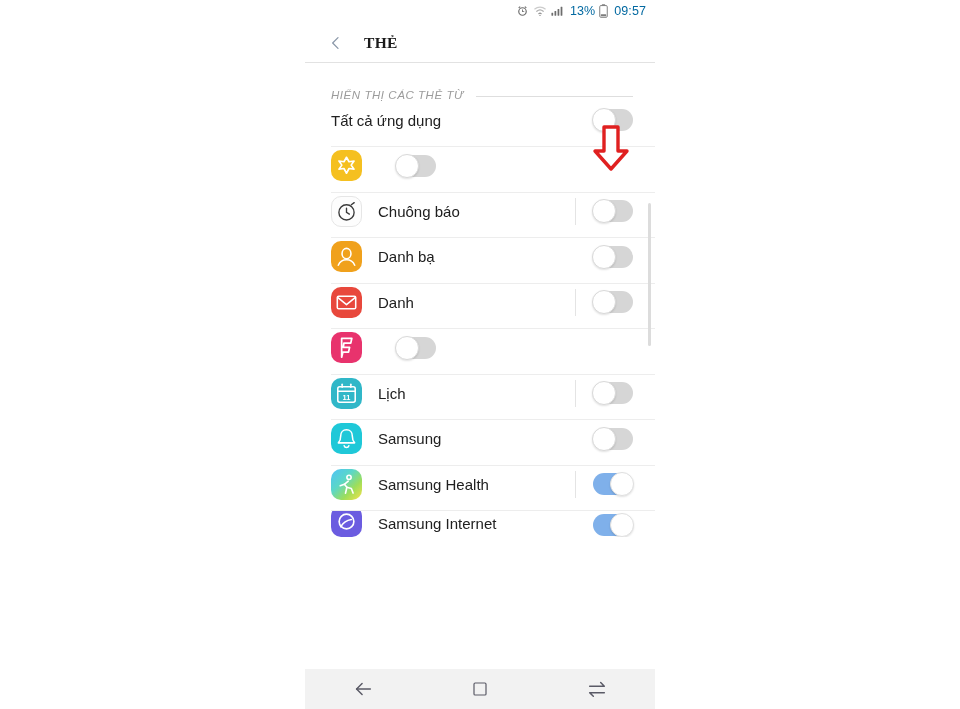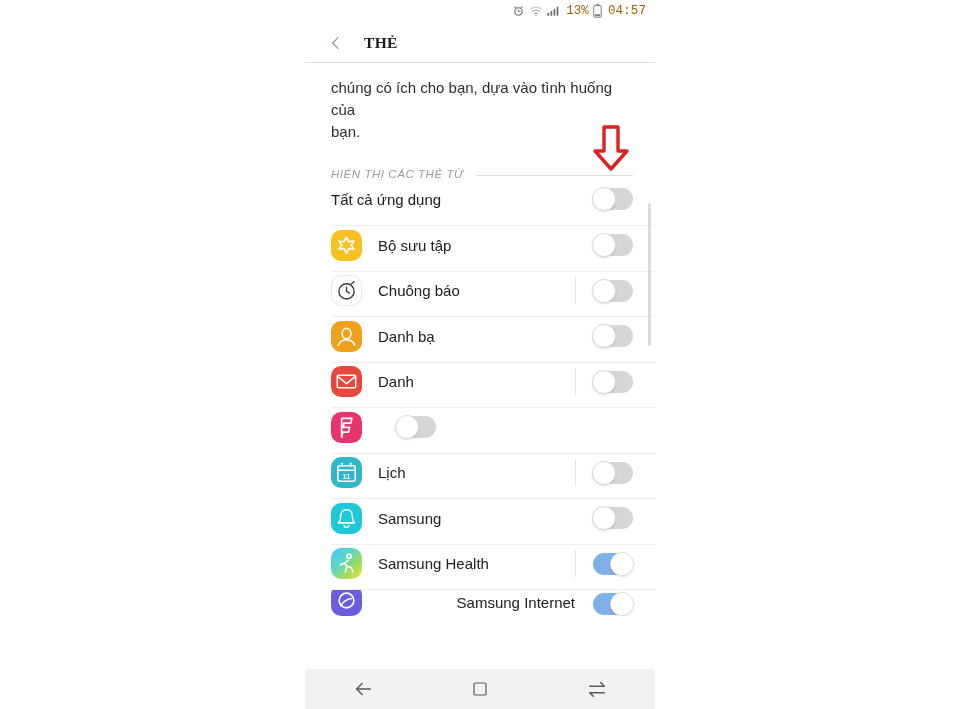--- a/index.html
+++ b/index.html
@@ -52,24 +52,24 @@
     gap: 4px;
     color: #6d6d6d;
   }
   .sb-icon {
     display: inline-flex;
     align-items: center;
     justify-content: center;
   }
   .sb-text {
     font-size: 12.5px;
-    color: #a16207;
+    color: #0369a1;
     letter-spacing: 0.1px;
     line-height: 1;
-    font-family: Liberation Mono, monospace;
+    font-family: Liberation Sans, sans-serif;
   }
   .sb-battpct { margin-left: 1px; }
   .sb-time { margin-left: 2px; }
 
   
   .titlebar {
     position: relative;
     height: 41px;
     background: #ffffff;
     display: flex;
@@ -249,21 +249,21 @@
   .red-arrow {
     position: absolute;
     left: 591px;
     top: 124px;
     width: 40px;
     height: 48px;
     pointer-events: none;
   }
 
   
-  .row.cut { height: 26px; overflow: hidden; align-items: flex-start; text-align: right; }
+  .row.cut { height: 26px; overflow: hidden; align-items: flex-start; }
   .row.cut .appicon { margin-top: -5px; }
   .row.cut .rowlabel { margin-top: 4px; }
   .row.cut .toggle { margin-top: 3px; }
 </style>
 </head>
 <body>
 
 <div id="canvas">
 
   <div id="phone">
@@ -295,40 +295,36 @@
           </svg>
         </span>
         <span class="sb-text sb-battpct">13%</span>
         <span class="sb-icon">
           <svg width="9" height="14" viewBox="0 0 10 16" fill="none">
             <rect x="3.1" y="0.4" width="3.8" height="1.4" rx="0.5" fill="#7d7d7d"></rect>
             <rect x="0.7" y="1.8" width="8.6" height="13.4" rx="1.3" stroke="#7d7d7d" stroke-width="1.1"></rect>
             <rect x="1.9" y="11.6" width="6.2" height="2.5" rx="0.6" fill="#7d7d7d"></rect>
           </svg>
         </span>
-        <span class="sb-text sb-time">04:57</span>
+        <span class="sb-text sb-time">09:57</span>
       </div>
     </div>
 
     <div class="titlebar">
       <div class="back-chevron">
         <svg width="16" height="16" viewBox="0 0 24 24" fill="none" stroke="#8a97a8" stroke-width="1.9" stroke-linecap="round" stroke-linejoin="round">
           <polyline points="15,4 7,12 15,20"></polyline>
         </svg>
       </div>
       <div class="title-text">THẺ</div>
       <div class="titlebar-divider"></div>
     </div>
 
     <div class="content">
 
-      <div class="intro">
-        <span>chúng có ích cho bạn, dựa vào tình huống của</span>
-        <span class="line2">bạn.</span>
-      </div>
 
       <div class="section-head">
         <span class="label">HIỂN THỊ CÁC THẺ TỪ</span>
         <span class="rule"></span>
       </div>
 
       <div class="row master">
         <div class="rowlabel">Tất cả ứng dụng</div>
         <div class="vsep hidden"></div>
         <div class="toggle">
@@ -337,21 +333,20 @@
         <div class="row-divider"></div>
       </div>
 
       <div id="app-rows">
           <div class="row">
             <div class="appicon" style="background: rgb(245, 192, 32);">
               <svg width="31" height="31" viewBox="0 0 32 32" fill="none" stroke="#ffffff" stroke-width="1.7" stroke-linejoin="round">
                 <path d="M16 7.5l2.6 4.6 5.2-0.7-3 4.2 3 4.2-5.2-0.7L16 24l-2.6-4.9-5.2 0.7 3-4.2-3-4.2 5.2 0.7z"></path>
               </svg>
             </div>
-            <div class="rowlabel">Bộ sưu tập</div>
             <div class="vsep hidden"></div>
             <div class="toggle">
               <div class="knob"></div>
             </div>
             <div class="row-divider"></div>
           </div>
           <div class="row">
             <div class="appicon" style="background: rgb(253, 253, 253); border: 1px solid rgb(230, 230, 230); box-sizing: border-box;">
               <svg width="31" height="31" viewBox="0 0 32 32" fill="none" stroke="#3b3b3b" stroke-width="1.5">
                 <circle cx="16" cy="17" r="8.4"></circle>

